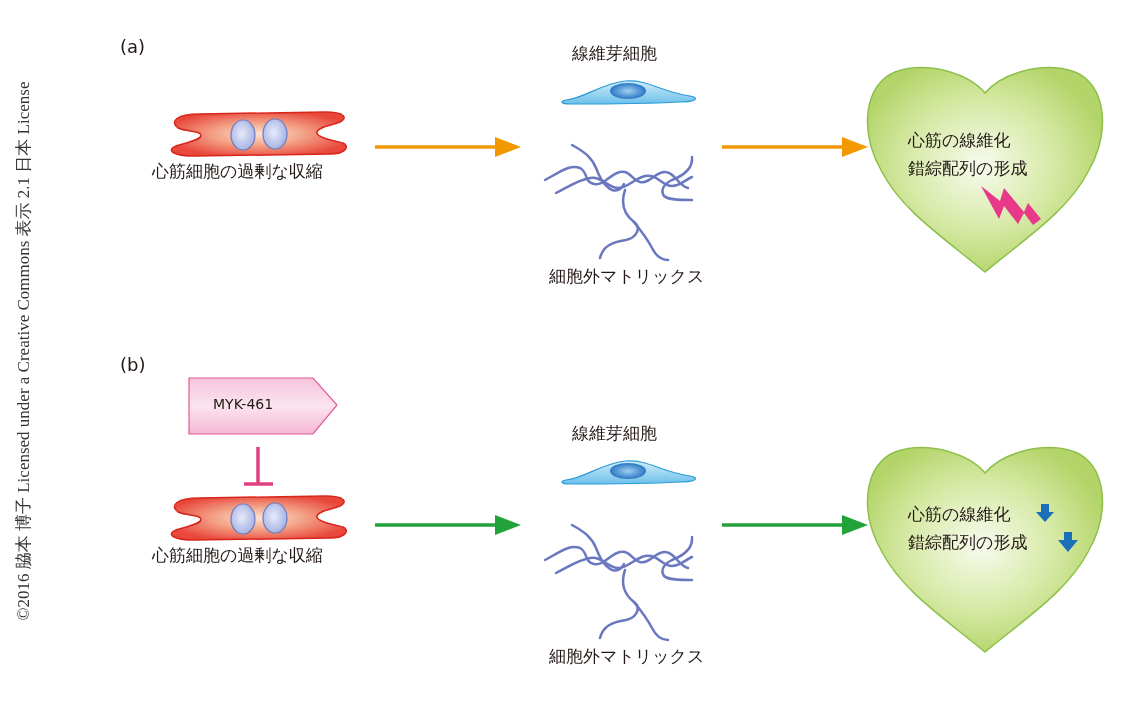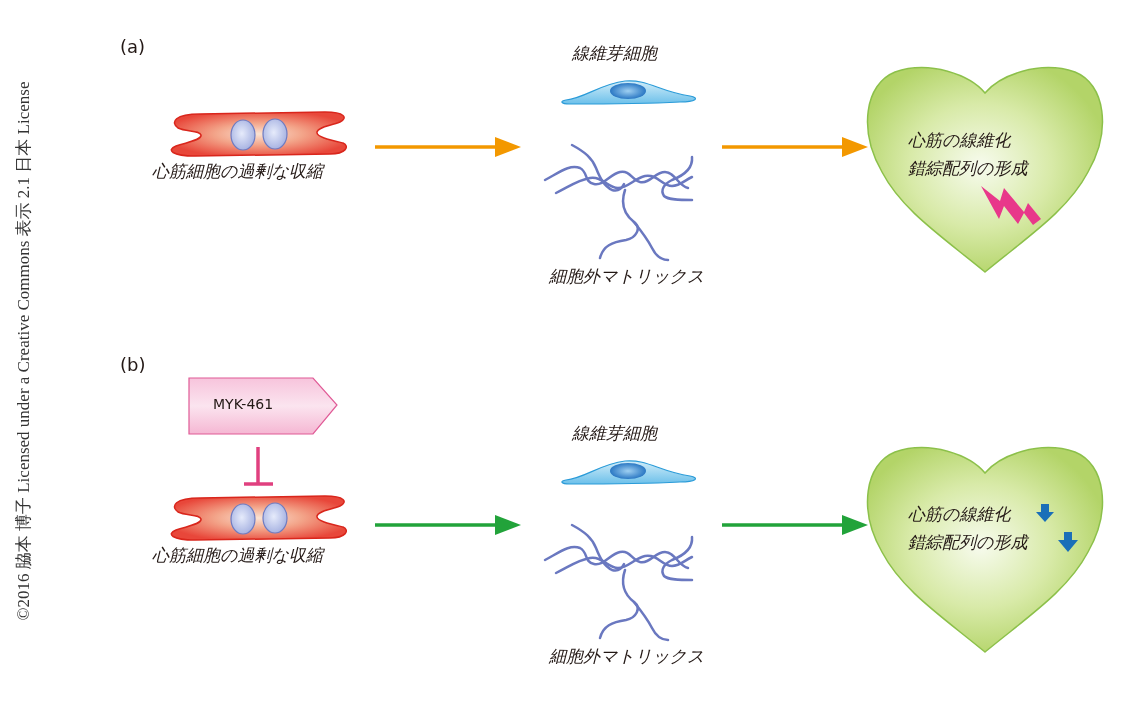--- a/index.html
+++ b/index.html
@@ -4,22 +4,22 @@
 <style>
   html, body { margin: 0; padding: 0; background: #ffffff; }
   body { width: 1125px; height: 702px; position: relative; overflow: hidden;
          font-family: "DejaVu Sans", "Liberation Sans", sans-serif; color: #231815; }
   .abs { position: absolute; }
   .credit { position: absolute; left: 24px; top: 351px; width: 680px; height: 24px;
             transform: translate(-50%, -50%) rotate(-90deg); transform-origin: center;
             left: 24px; font-family: "Liberation Serif", "DejaVu Serif", serif; font-size: 17px;
             color: #333; white-space: nowrap; text-align: center; line-height: 24px; }
   .panel-label { font-size: 18px; color: #231815; }
-  .caption { font-size: 17px; color: #231815; white-space: nowrap; font-style: italic; }
-  .heart-text { font-size: 17px; color: #231815; white-space: nowrap; line-height: 28px; font-style: italic; }
+  .caption { font-size: 17px; color: #231815; white-space: nowrap; }
+  .heart-text { font-size: 17px; color: #231815; white-space: nowrap; line-height: 28px; }
   svg { position: absolute; left: 0; top: 0; }
   .drug-label { font-size: 14px; color: #231815; }
 </style>
 </head>
 <body>
 
 <div class="credit">©2016 脇本 博子 Licensed under a Creative Commons 表示 2.1 日本 License</div>
 
 <svg width="1125" height="702" viewBox="0 0 1125 702">
   <defs>

